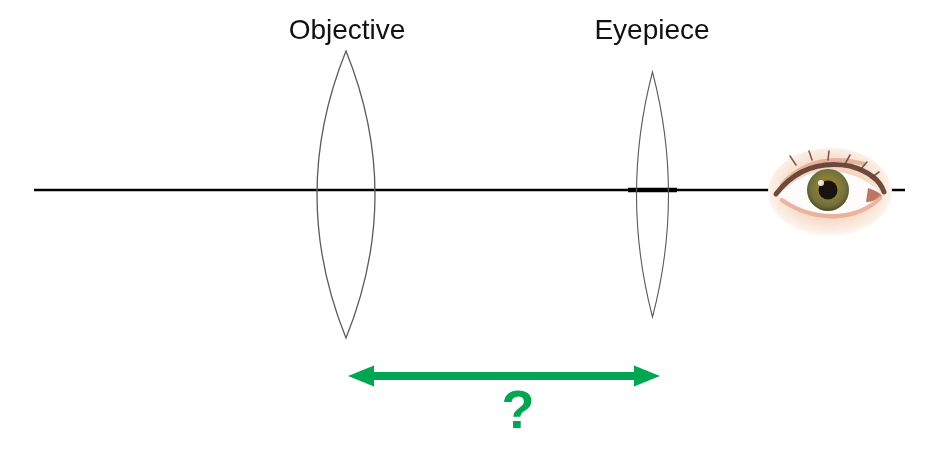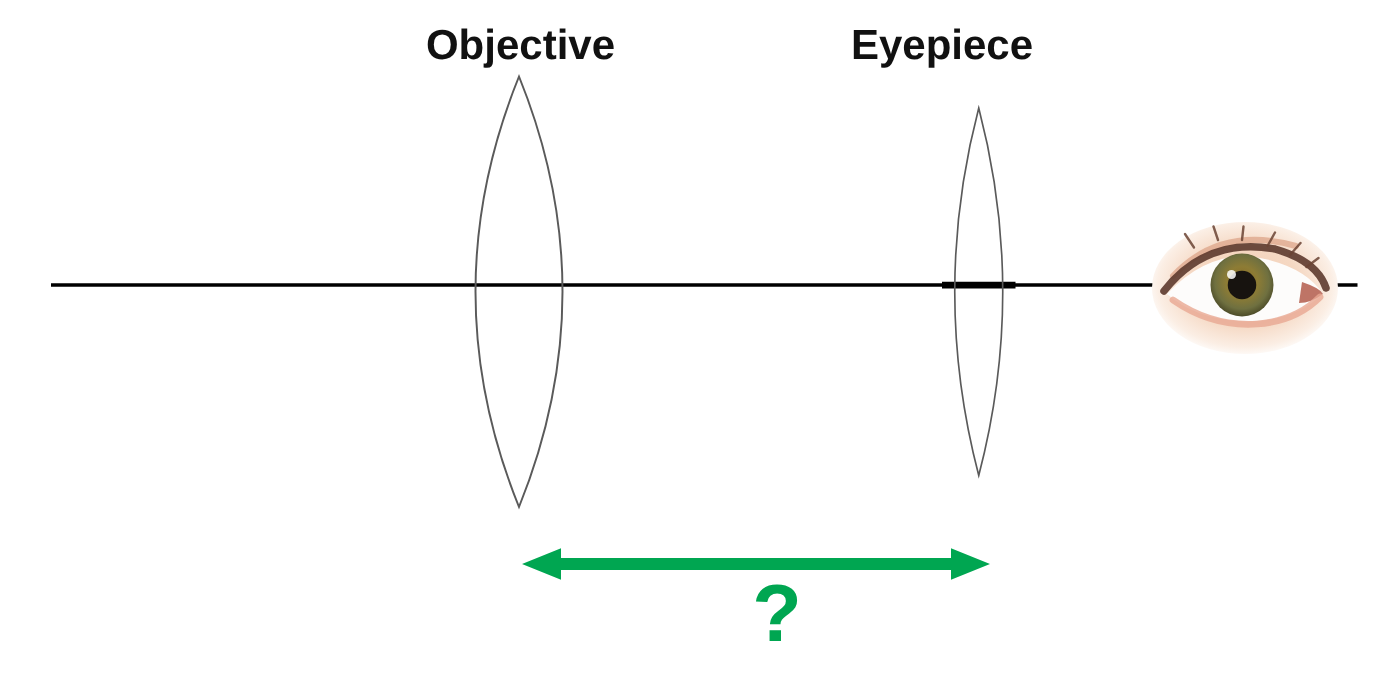--- a/index.html
+++ b/index.html
@@ -9,27 +9,27 @@
     height: 462px;
     background: #ffffff;
     overflow: hidden;
     font-family: "Liberation Sans", sans-serif;
   }
   .lens-label {
     position: absolute;
     top: 14px;
     transform: translateX(-50%);
     font-size: 28px;
-    font-weight: bold;
+    font-weight: normal;
     color: #111111;
     white-space: nowrap;
     letter-spacing: 0px;
   }
   #objective-label { left: 347px; }
-  #eyepiece-label  { left: 628px; }
+  #eyepiece-label  { left: 652px; }
   .question-mark {
     position: absolute;
     left: 518px;
     top: 382px;
     transform: translateX(-50%);
     font-size: 54px;
     font-weight: bold;
     color: #00a651;
     line-height: 1;
   }

